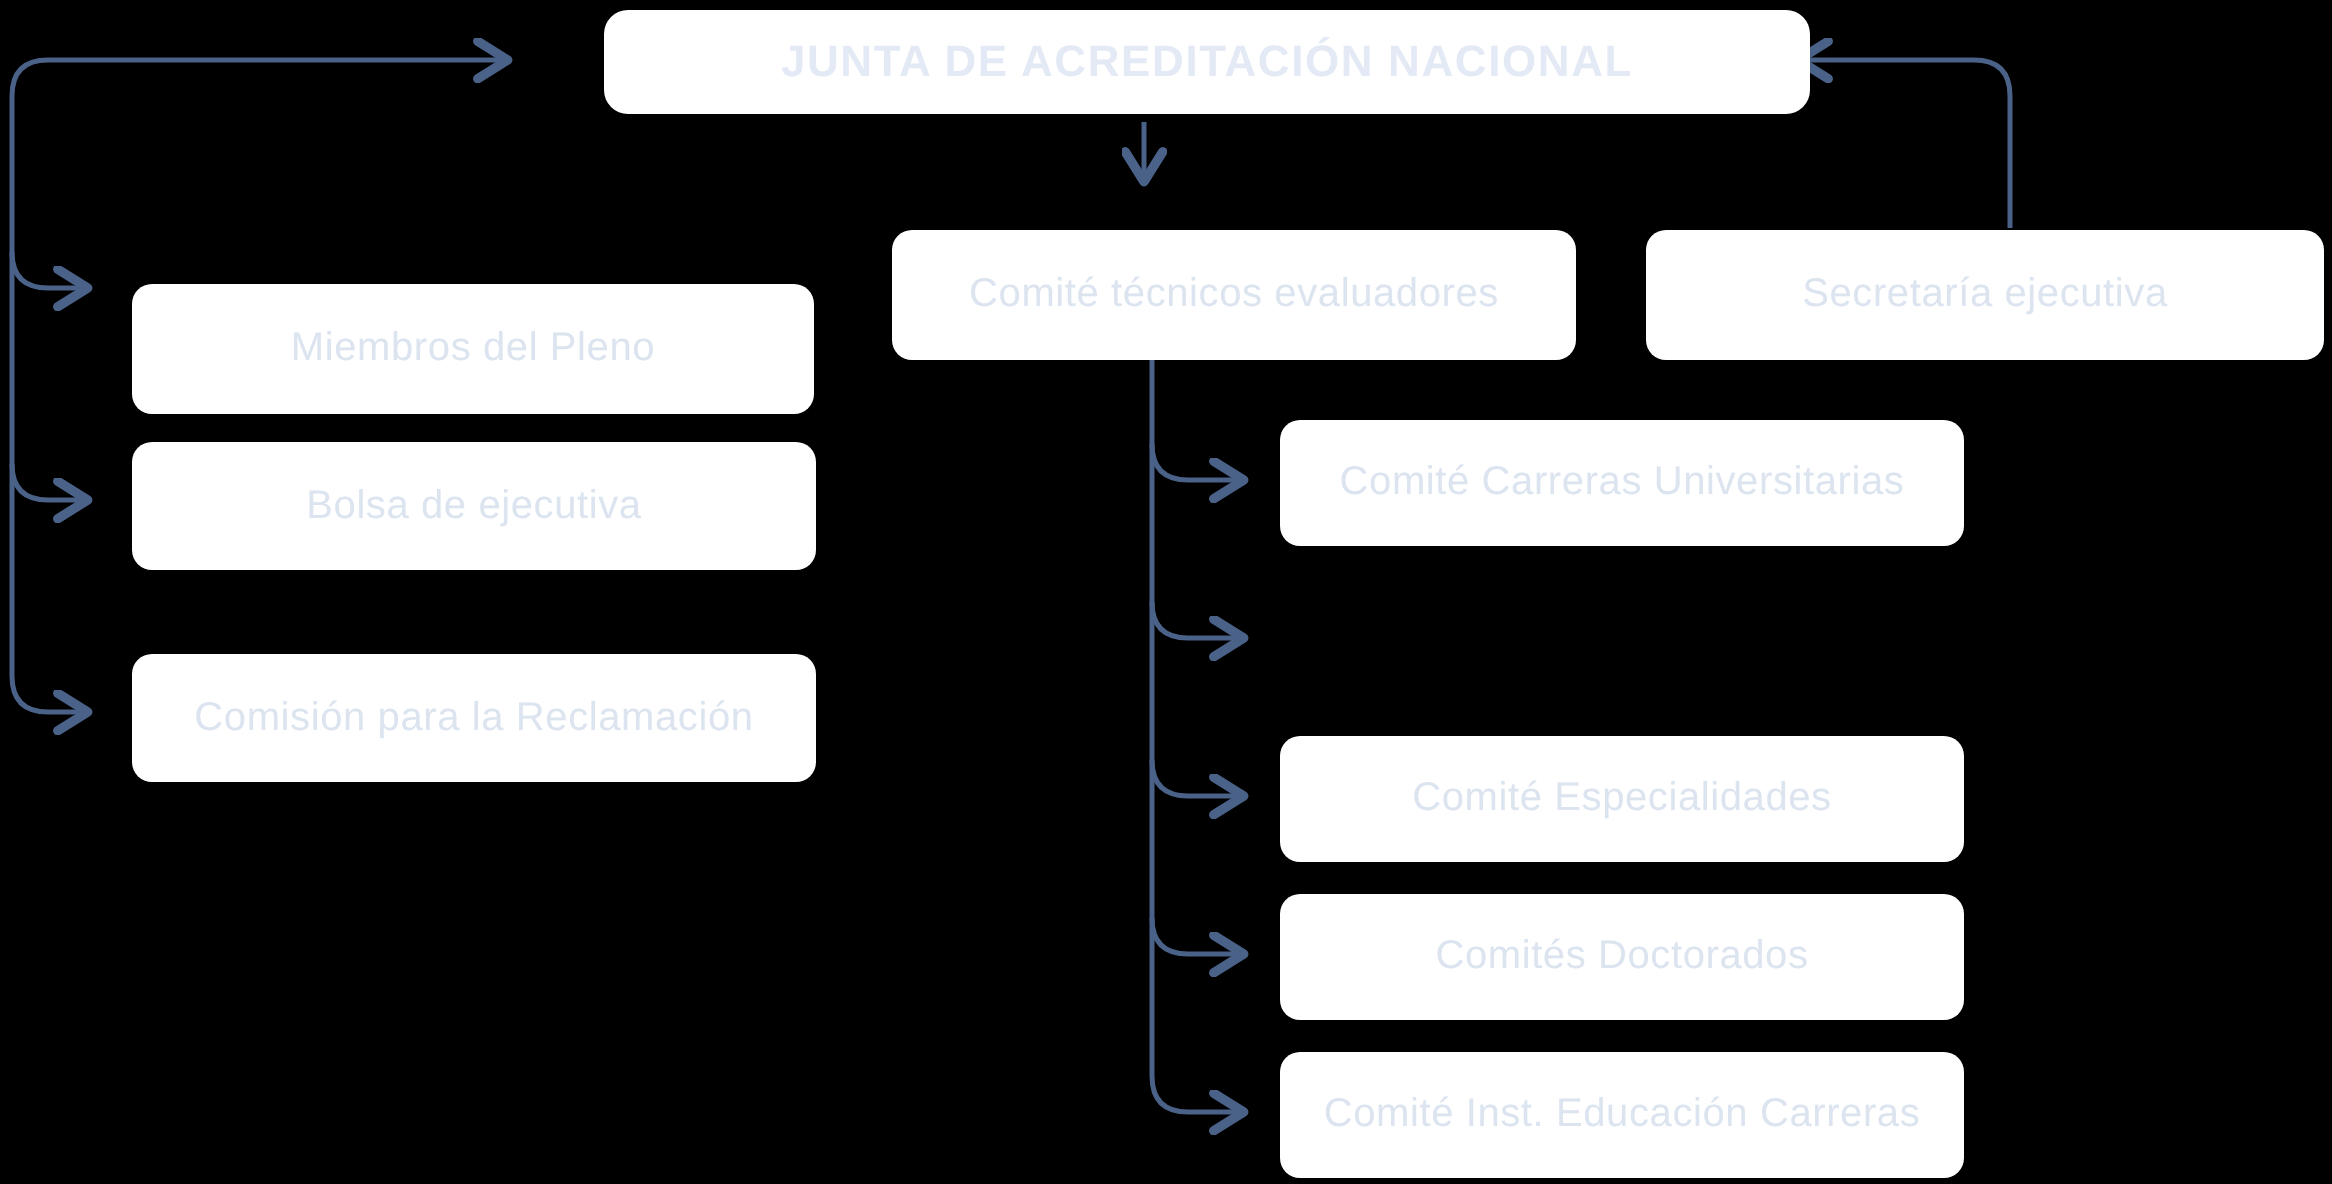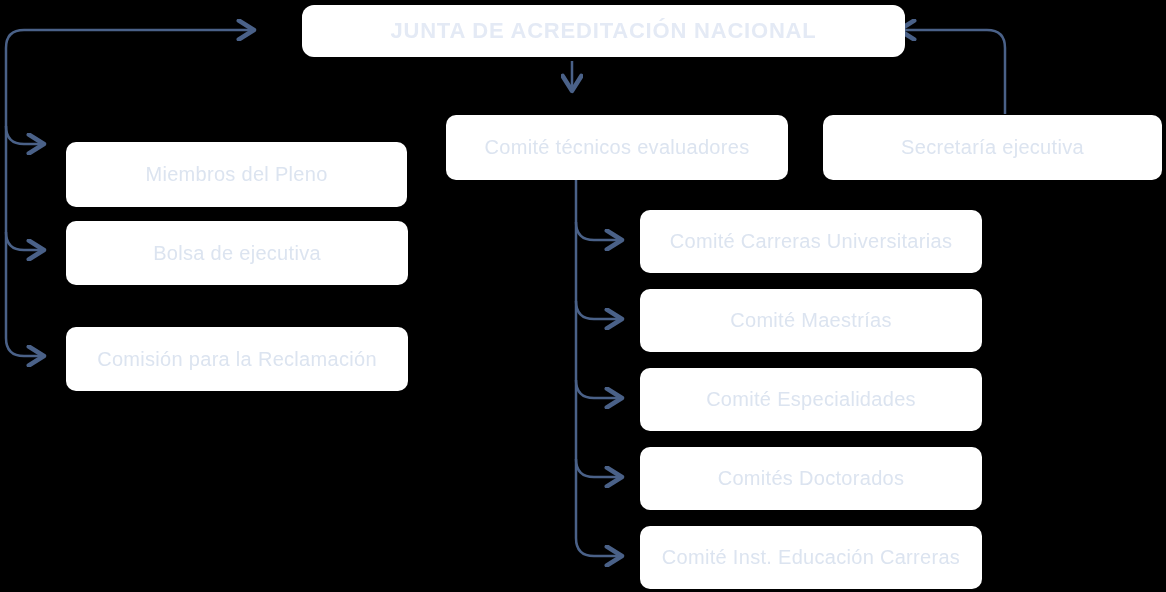--- a/index.html
+++ b/index.html
@@ -65,21 +65,20 @@
   <div class="node" style="left:66px;top:221px;width:342px;height:64px;">Bolsa de ejecutiva</div>
 
   <div class="node" style="left:66px;top:327px;width:342px;height:64px;">Comisión para la Reclamación</div>
 
   <div class="node" style="left:446px;top:115px;width:342px;height:65px;">Comité técnicos evaluadores</div>
 
   <div class="node" style="left:823px;top:115px;width:339px;height:65px;">Secretaría ejecutiva</div>
 
   <div class="node" style="left:640px;top:210px;width:342px;height:63px;">Comité Carreras Universitarias</div>
 
-  <div class="node" style="left:640px;top:289px;width:342px;height:63px;">Comité Maestrías</div>
 
   <div class="node" style="left:640px;top:368px;width:342px;height:63px;">Comité Especialidades</div>
 
   <div class="node" style="left:640px;top:447px;width:342px;height:63px;">Comités Doctorados</div>
 
   <div class="node" style="left:640px;top:526px;width:342px;height:63px;">Comité Inst. Educación Carreras</div>
 
 </div>
 
 </body></html>

